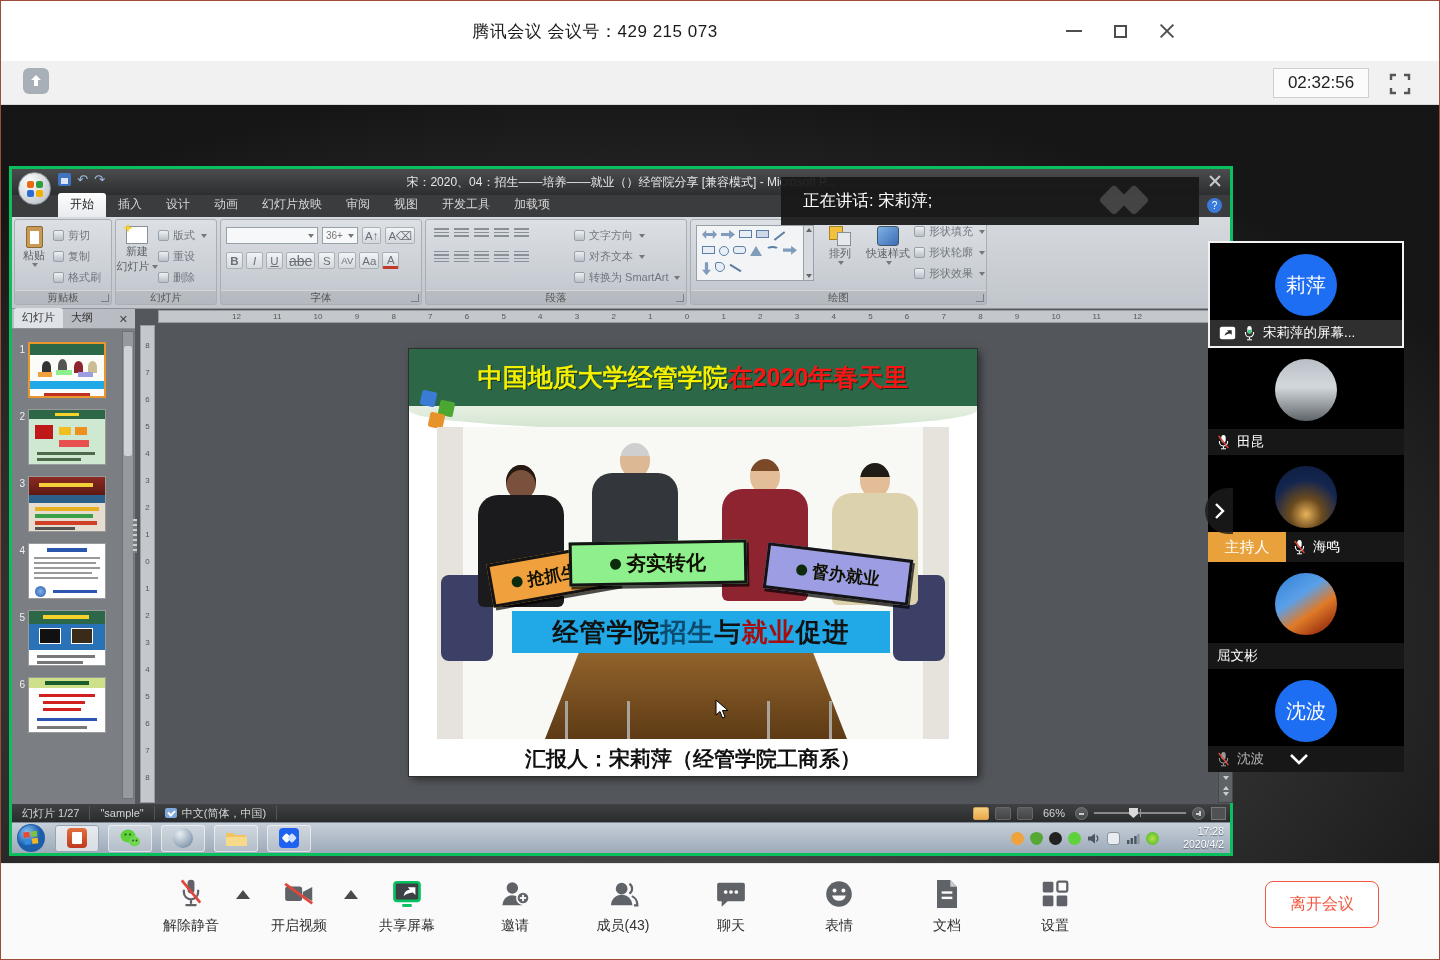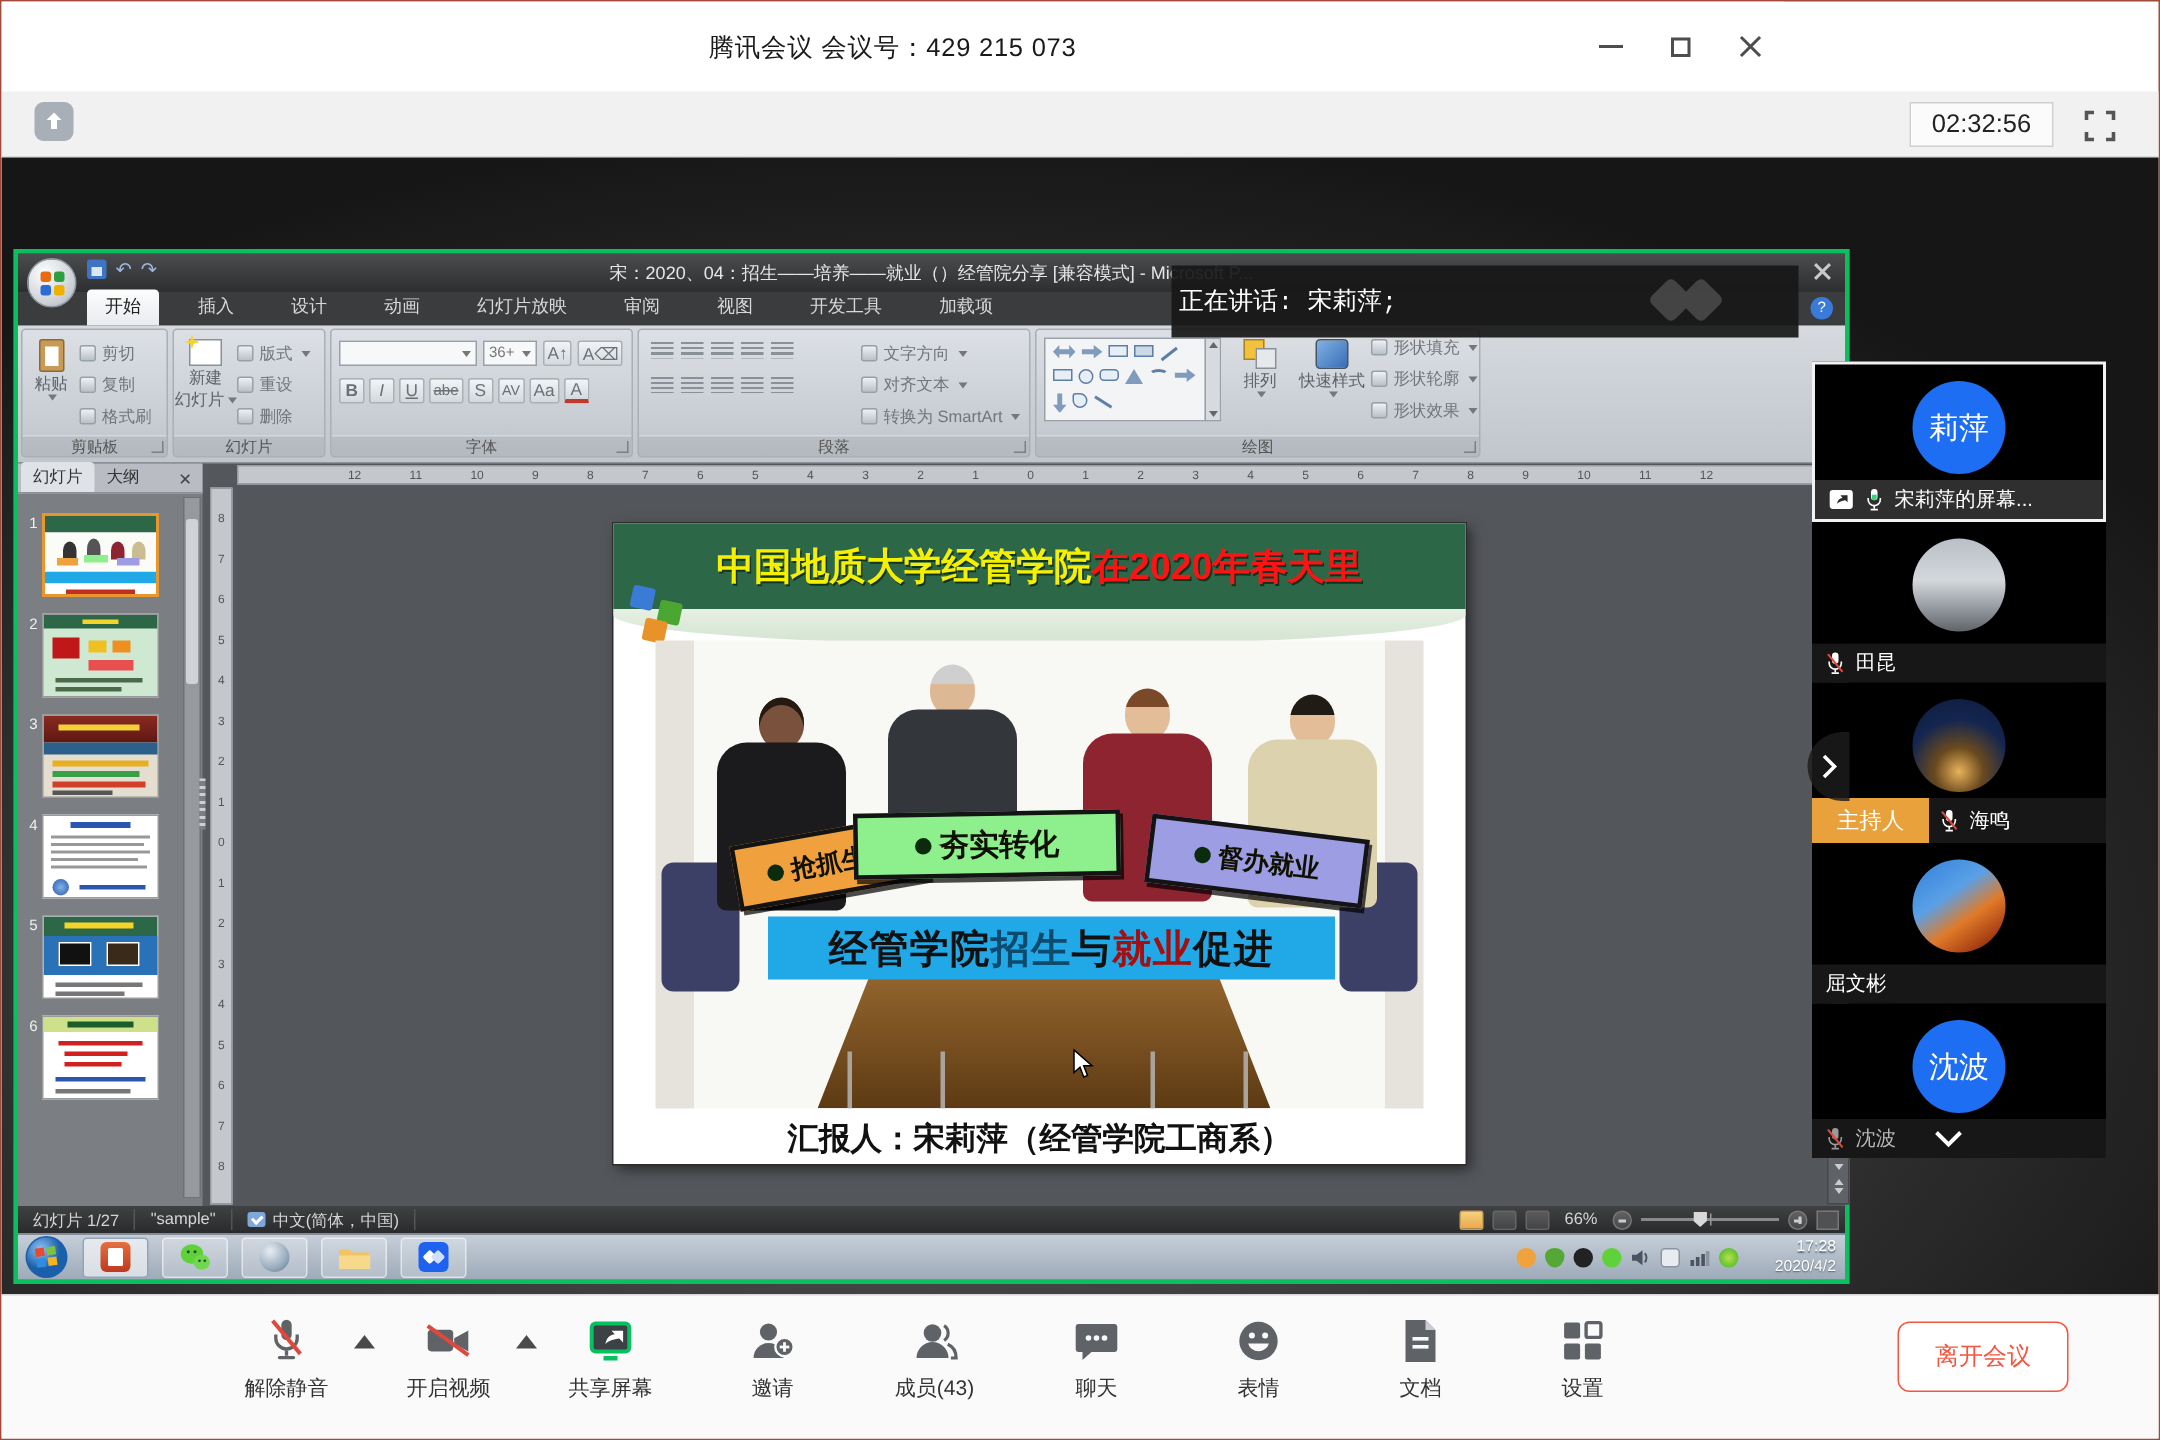--- a/index.html
+++ b/index.html
@@ -43,21 +43,21 @@
   .orb-grid{display:grid;grid-template-columns:7px 7px;grid-gap:2px;}
   .orb-grid i{width:7px;height:7px;border-radius:2px;}
   .qat{position:absolute;left:46px;top:4px;display:flex;align-items:center;gap:6px;z-index:3;}
   .ic-save{width:13px;height:13px;background:#3f74c2;border-radius:2px;position:relative;}
   .ic-save::after{content:"";position:absolute;left:3px;top:5px;width:7px;height:6px;background:#dbe6f5;}
   .qglyph{color:#9db8dd;font-size:13px;line-height:13px;}
   .pptx{position:absolute;right:8px;top:5px;width:14px;height:14px;}
   .pptx::before,.pptx::after{content:"";position:absolute;left:0;top:6px;width:14px;height:2px;background:#c9c9c9;}
   .pptx::before{transform:rotate(45deg);} .pptx::after{transform:rotate(-45deg);}
 
-  .tabrow{position:absolute;left:0;top:26px;width:100%;height:22px;background:#3b3c3e;display:flex;align-items:flex-end;padding-left:46px;gap:14px;}
+  .tabrow{position:absolute;left:0;top:26px;width:100%;height:22px;background:#3b3c3e;display:flex;align-items:flex-end;padding-left:46px;}
   .rtab{padding:3px 12px 4px;font-size:12px;color:#d8d8d8;}
   .rtab.active{background:linear-gradient(#fdfdfd,#e8ebef);color:#222;border-radius:3px 3px 0 0;}
   .helpc{position:absolute;right:8px;top:3px;width:15px;height:15px;border-radius:50%;background:#3a7ad9;color:#fff;
     font-size:10px;display:flex;align-items:center;justify-content:center;}
 
   .ribbon{position:absolute;left:0;top:48px;width:100%;height:92px;
     background:linear-gradient(#d6dadf,#c1c6cc);border-bottom:1px solid #8e9399;display:flex;padding:2px 0 0 2px;}
   .rgroup{position:relative;height:86px;margin-right:3px;border:1px solid #a9afb5;border-radius:3px;
     background:linear-gradient(#dce0e5,#c8cdd3 72%,#bdc3c9);overflow:hidden;}
   .rgl{position:absolute;bottom:0;left:0;width:100%;height:14px;font-size:10.5px;color:#555;text-align:center;
@@ -163,21 +163,21 @@
     background:linear-gradient(#c6cfd9,#9daab8);border-top:1px solid #7e8996;display:flex;align-items:center;padding-left:4px;gap:9px;}
   .tile{width:44px;height:27px;border-radius:3px;border:1px solid rgba(255,255,255,.55);background:rgba(255,255,255,.22);
     display:flex;align-items:center;justify-content:center;}
   .tile.on{background:rgba(255,255,255,.6);border-color:#93a5b5;}
   .tray{position:absolute;right:3px;top:0;height:100%;display:flex;align-items:center;gap:6px;}
   .mini-ic{width:13px;height:13px;border-radius:3px;}
   .clock{width:62px;text-align:right;font-size:10.5px;color:#fff;line-height:13px;text-shadow:0 1px 1px #56616e;padding-right:3px;}
 
   
   .speakbox{position:absolute;left:780px;top:72px;width:418px;height:48px;background:rgba(24,24,24,.93);z-index:6;
-    display:flex;align-items:center;padding-left:5px;color:#fff;font-size:16.5px;font-family:Liberation Mono, monospace;}
+    display:flex;align-items:center;padding-left:22px;color:#fff;font-size:16.5px;}
   .wm{position:absolute;right:36px;top:8px;width:70px;height:32px;opacity:.18;}
   .wm i{position:absolute;width:22px;height:22px;background:#fff;transform:rotate(45deg);border-radius:4px;}
 
   
   .collapse{position:absolute;left:1204px;top:383px;width:28px;height:46px;background:rgba(28,28,28,.82);
     border-radius:23px 0 0 23px;display:flex;align-items:center;justify-content:center;z-index:7;}
 
   
   .tilebox{position:absolute;left:1207px;width:196px;height:107px;background:#000;overflow:hidden;}
   .tilebox.speaking{border:2px solid #f2f2f2;}
@@ -330,21 +330,21 @@
                 <span>36+</span>
                 <span class="dd"></span>
               </div>
             <div class="fbtn">A↑</div>
             <div class="fbtn">A⌫</div>
           </div>
           <div style="display:flex;gap:3px;padding:8px 5px 0;">
             <div class="fbtn" style="font-weight:bold">B</div>
             <div class="fbtn" style="font-style:italic">I</div>
             <div class="fbtn" style="text-decoration:underline">U</div>
-            <div class="fbtn" style="text-decoration:line-through;font-size:10px">abe</div>
+            <div class="fbtn" style="text-decoration:line-through;font-size:14px">abe</div>
             <div class="fbtn">S</div>
             <div class="fbtn" style="font-size:9.5px">AV</div>
             <div class="fbtn">Aa</div>
             <div class="fbtn" style="border-bottom:3px solid #c0392b">A</div>
           </div>
           <div class="rgl">字体</div>
             <div class="launch"></div>
         </div>
 
         <div class="rgroup" style="width:262px">

